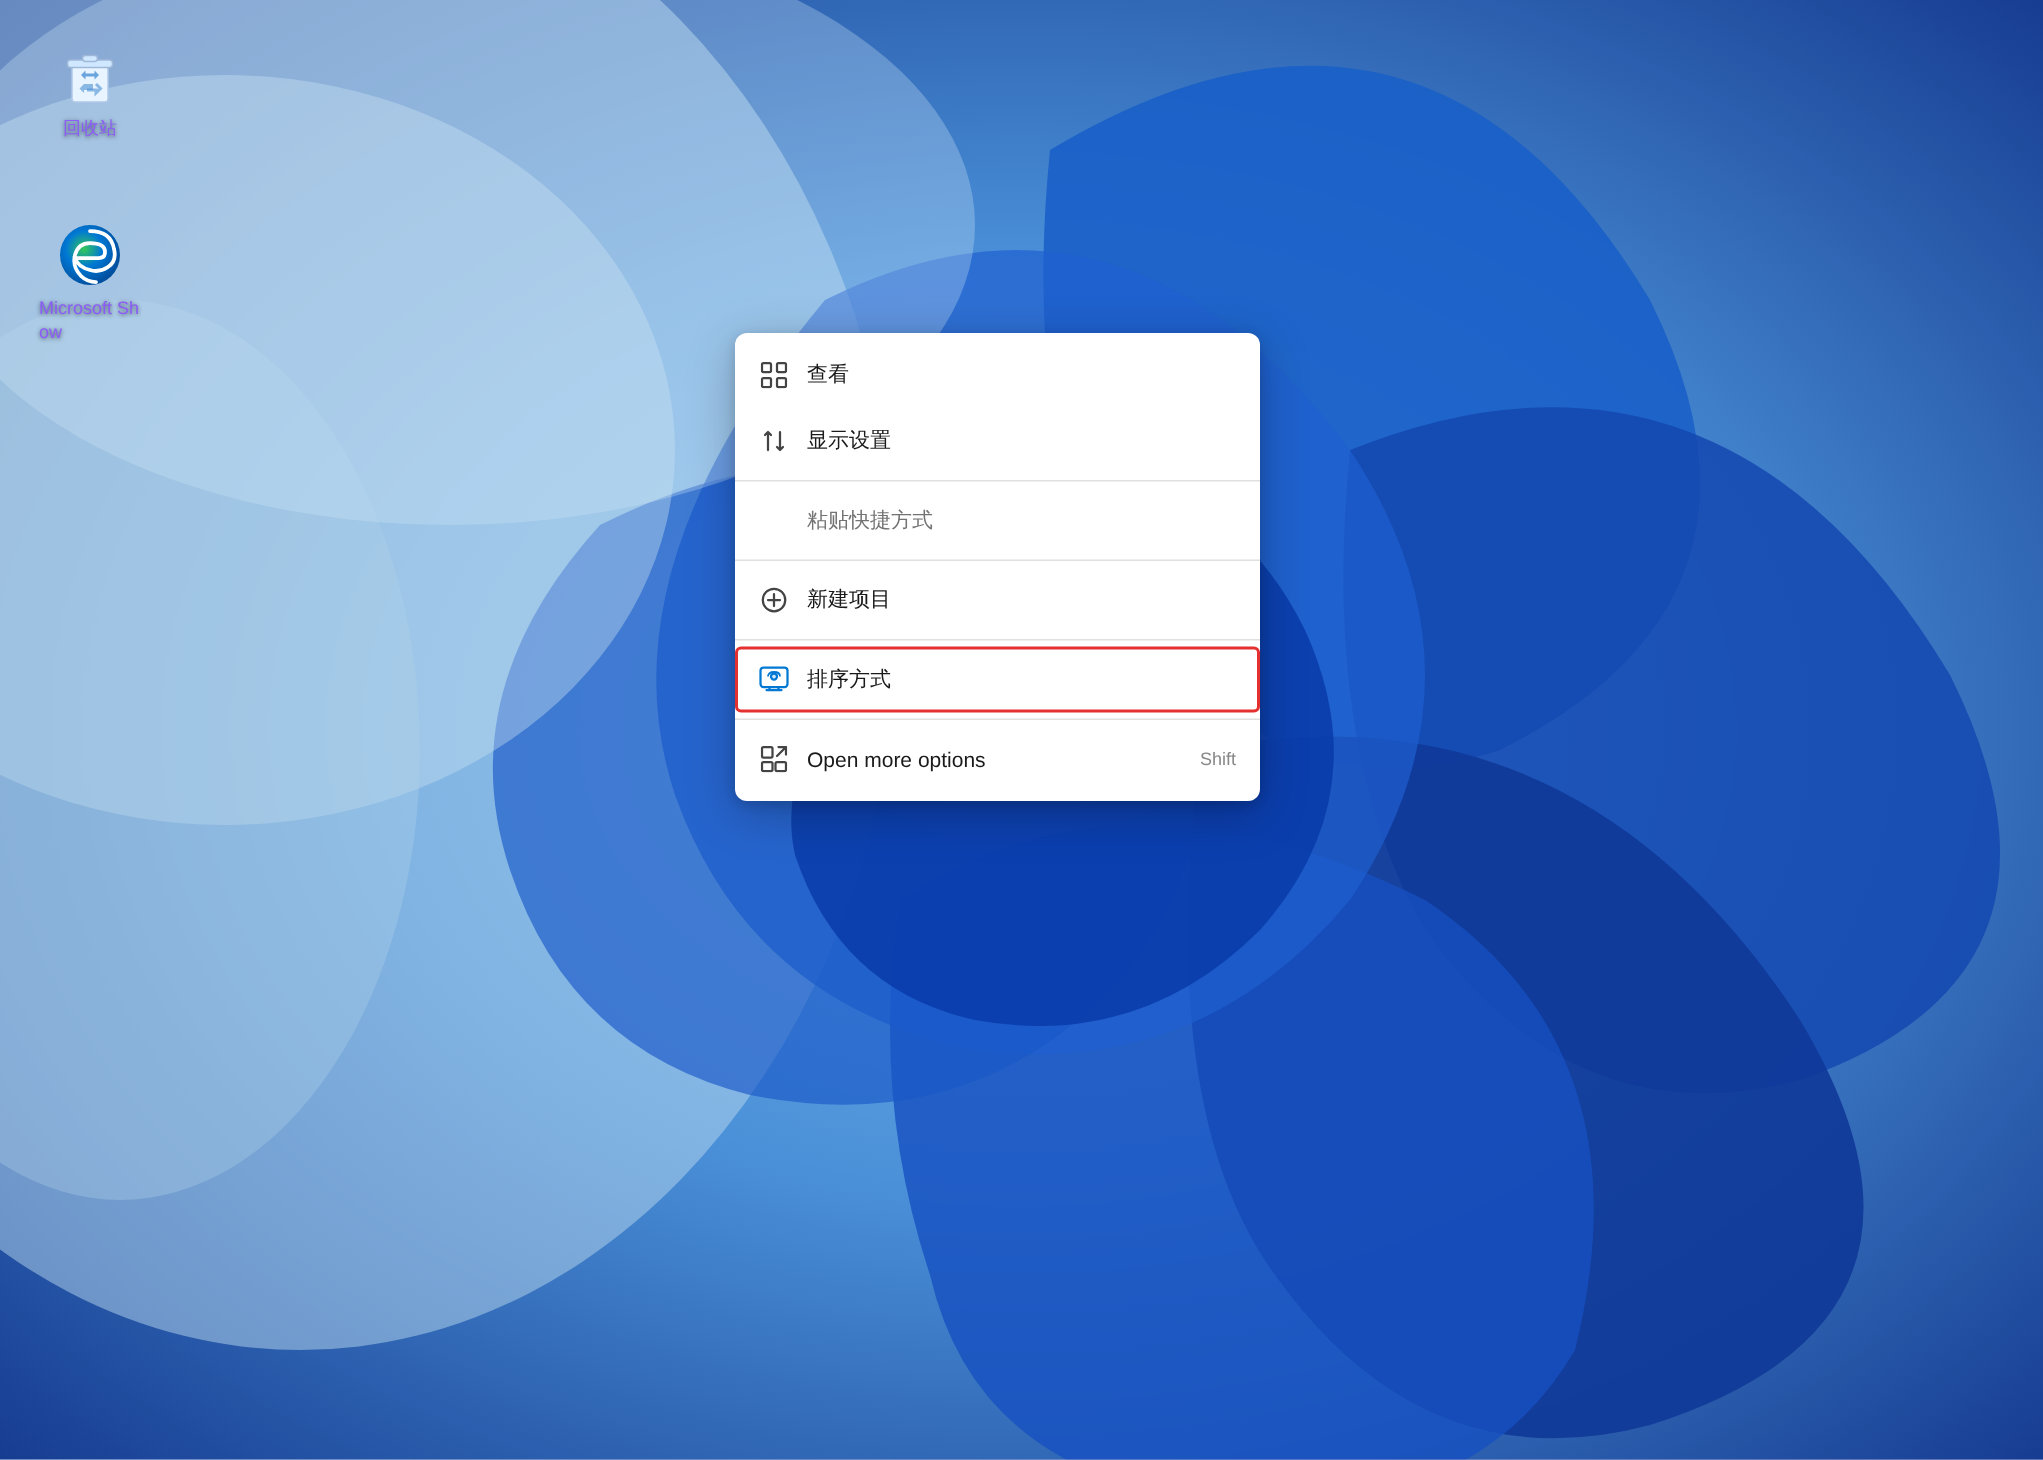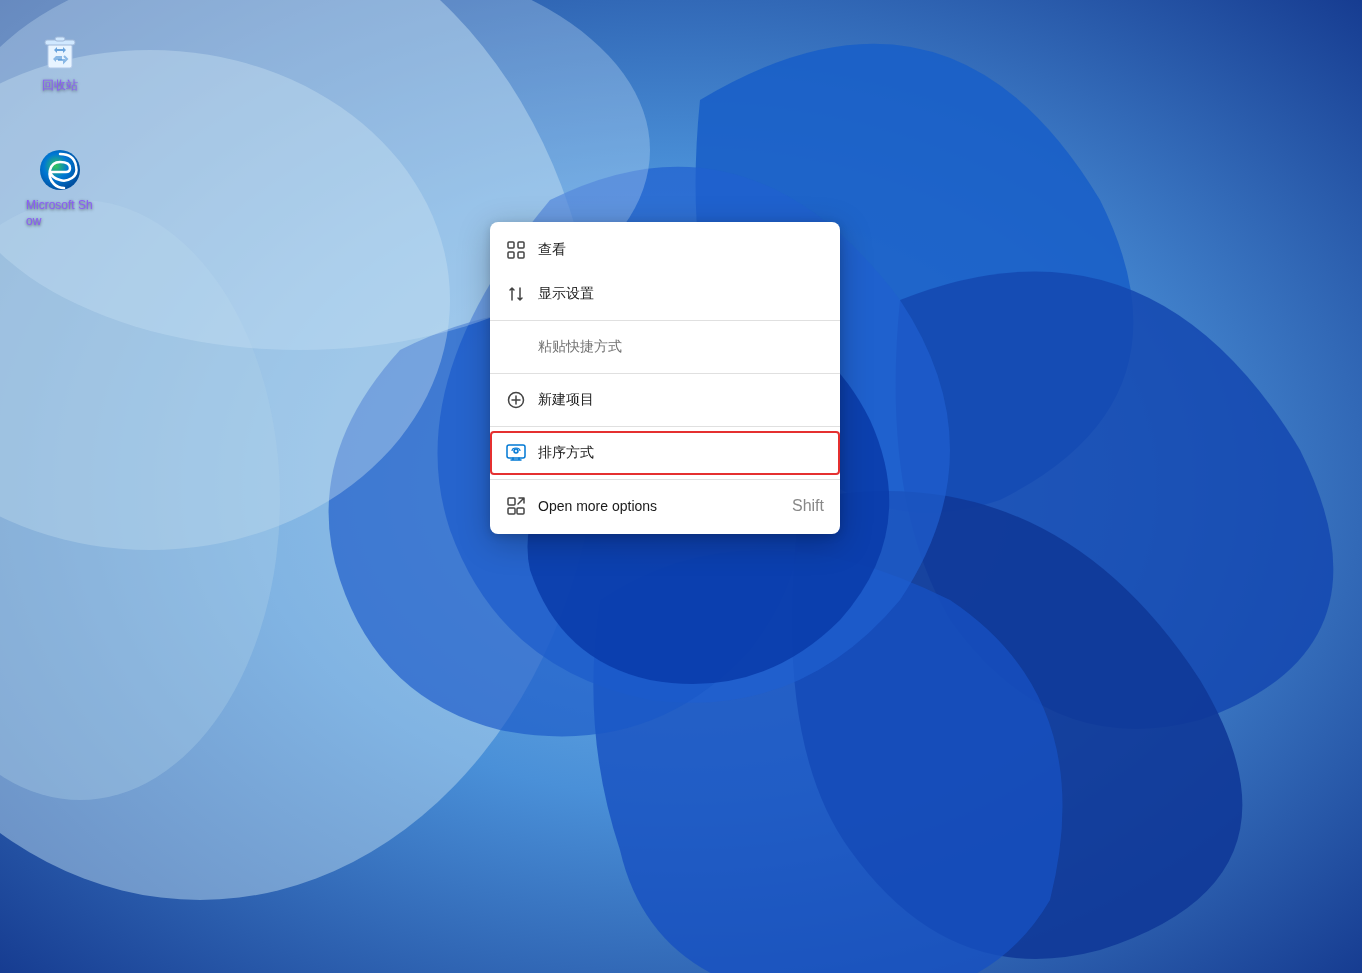--- a/index.html
+++ b/index.html
@@ -111,21 +111,21 @@
       color: #444;
       font-size: 16px;
     }
 
     .menu-label {
       flex: 1;
     }
 
     .menu-shortcut {
       color: #888;
-      font-size: 16px;
+      font-size: 12px;
     }
   </style>
 </head>
 <body>
 
 <div class="desktop-bg">
 
   <svg class="bloom-svg" viewBox="0 0 1362 973" xmlns="http://www.w3.org/2000/svg">
 
     <defs>

